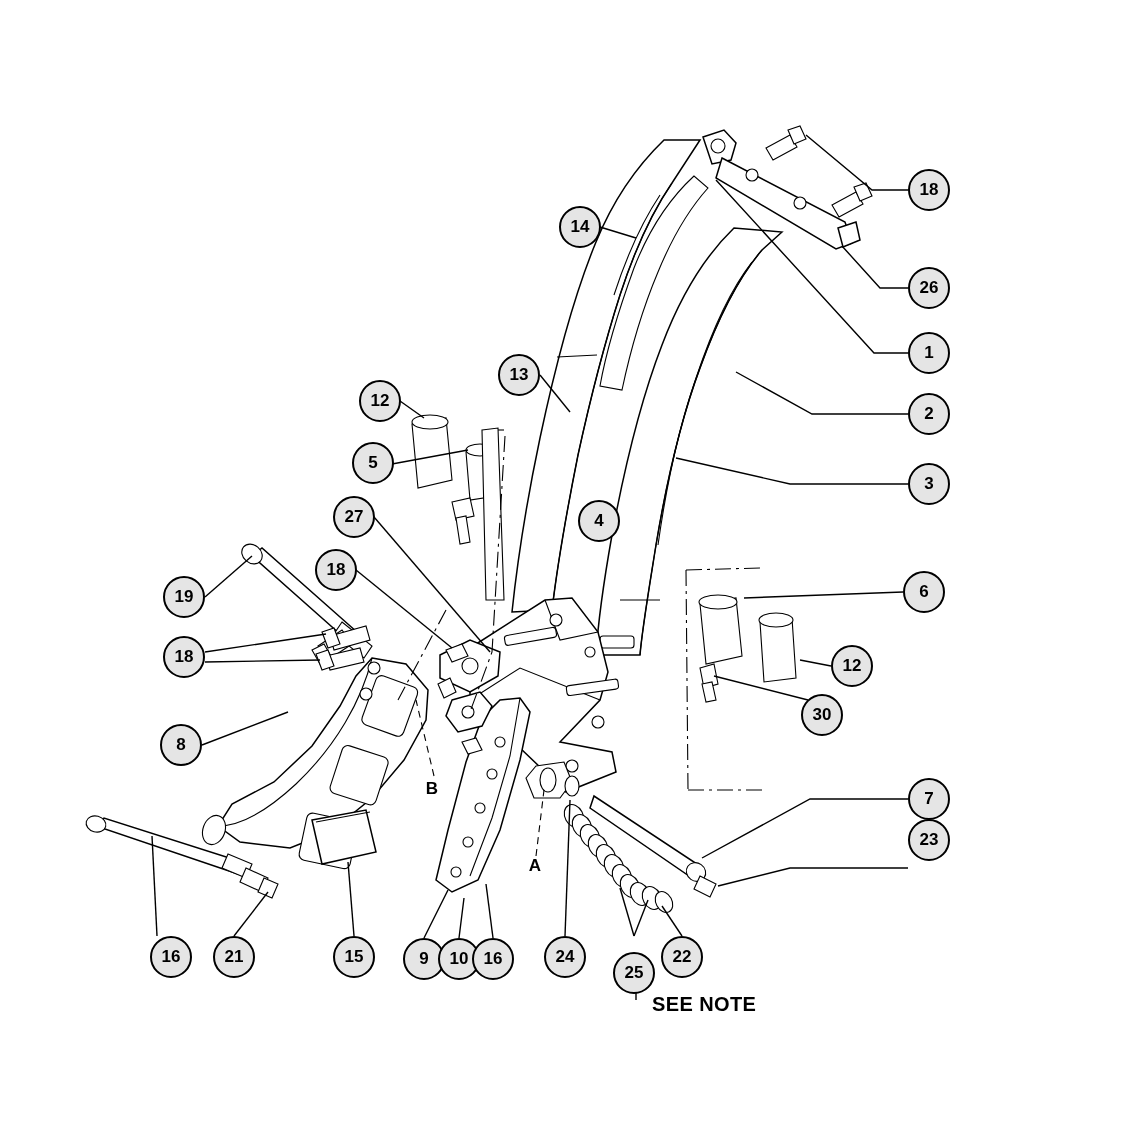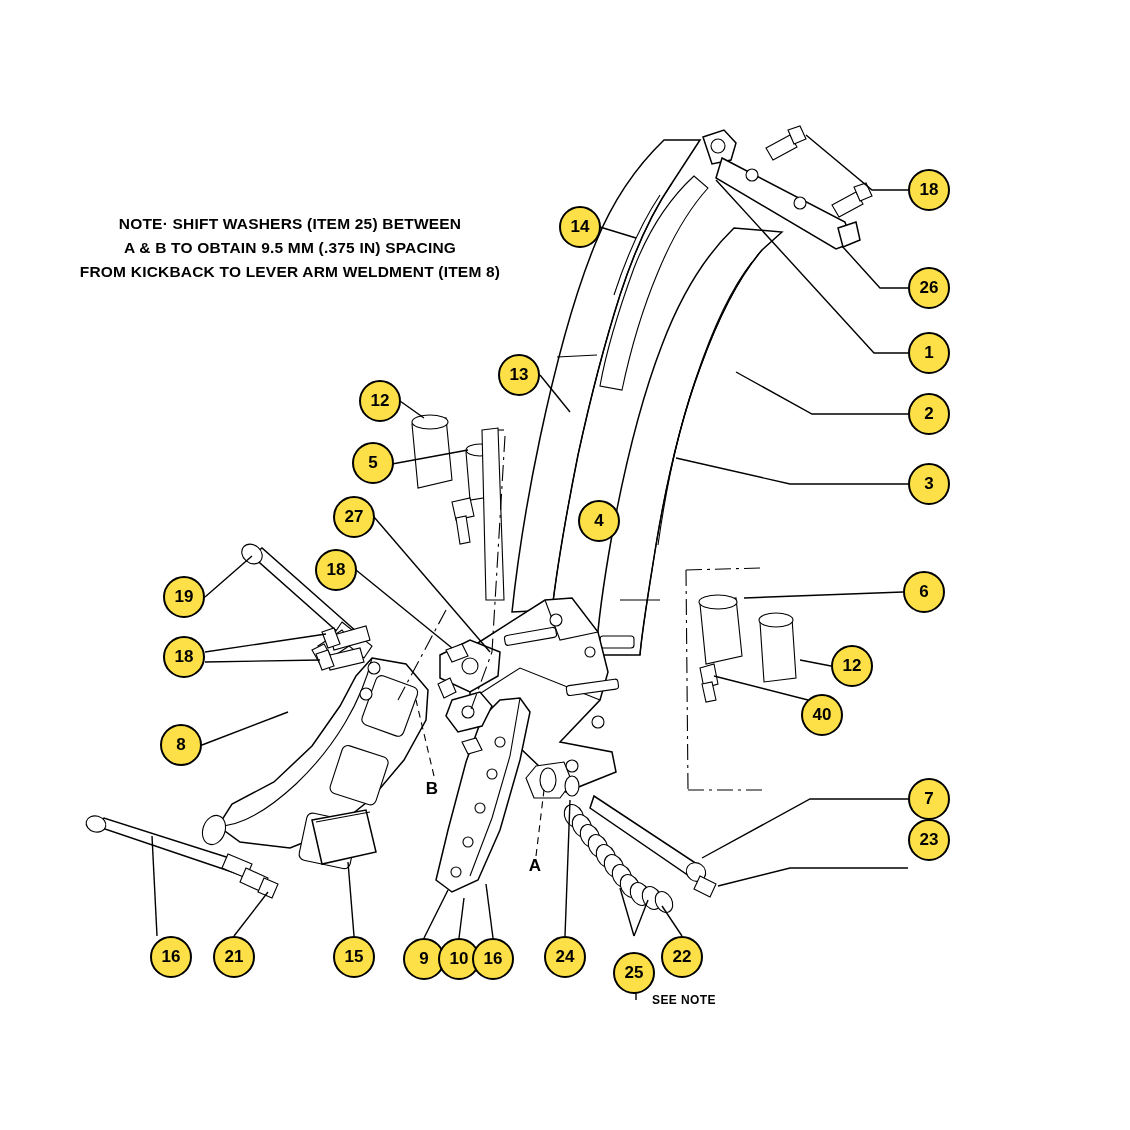--- a/index.html
+++ b/index.html
@@ -32,34 +32,34 @@
     font-weight: bold;
     color: #000000;
     line-height: 1.55;
     letter-spacing: 0.2px;
   }
   .note-line { display: block; white-space: nowrap; }
   .seenote {
     position: absolute;
     left: 652px;
     top: 993px;
-    font-size: 12px;
+    font-size: 20px;
     font-weight: bold;
     letter-spacing: 0.4px;
     color: #000;
   }
   .callout {
     position: absolute;
     width: 42px;
     height: 42px;
     margin-left: -21px;
     margin-top: -21px;
     border: 2.2px solid #000;
     border-radius: 50%;
-    background: #fde047;
+    background: #e5e5e5;
     color: #000;
     font-size: 17px;
     font-weight: bold;
     display: flex;
     align-items: center;
     justify-content: center;
     box-sizing: border-box;
   }
   .marker {
     position: absolute;
@@ -279,37 +279,32 @@
       <path class="ln-lead" d="M459 938 L464 898"></path>
       <path class="ln-lead" d="M493 938 L486 884"></path>
       <path class="ln-lead" d="M565 936 L570 800"></path>
       <path class="ln-lead" d="M634 936 L620 888"></path>
       <path class="ln-lead" d="M634 936 L648 900"></path>
       <path class="ln-lead" d="M682 936 L662 906"></path>
       <path class="ln-lead" d="M636 1000 L636 978 L648 978"></path>
     </g>
   </svg>
 
-  <div class="note">
-    <span class="note-line">NOTE· SHIFT WASHERS (ITEM 25) BETWEEN</span>
-    <span class="note-line">A &amp; B TO OBTAIN 9.5 MM (.375 IN) SPACING</span>
-    <span class="note-line">FROM KICKBACK TO LEVER ARM WELDMENT (ITEM 8)</span>
-  </div>
 
   <div class="seenote">SEE NOTE</div>
 
   <div id="callout-layer">
       <div class="callout" style="left: 929px; top: 190px;">18</div>
       <div class="callout" style="left: 929px; top: 288px;">26</div>
       <div class="callout" style="left: 929px; top: 353px;">1</div>
       <div class="callout" style="left: 929px; top: 414px;">2</div>
       <div class="callout" style="left: 929px; top: 484px;">3</div>
       <div class="callout" style="left: 924px; top: 592px;">6</div>
       <div class="callout" style="left: 852px; top: 666px;">12</div>
-      <div class="callout" style="left: 822px; top: 715px;">40</div>
+      <div class="callout" style="left: 822px; top: 715px;">30</div>
       <div class="callout" style="left: 929px; top: 799px;">7</div>
       <div class="callout" style="left: 929px; top: 840px;">23</div>
       <div class="callout" style="left: 580px; top: 227px;">14</div>
       <div class="callout" style="left: 519px; top: 375px;">13</div>
       <div class="callout" style="left: 599px; top: 521px;">4</div>
       <div class="callout" style="left: 380px; top: 401px;">12</div>
       <div class="callout" style="left: 373px; top: 463px;">5</div>
       <div class="callout" style="left: 354px; top: 517px;">27</div>
       <div class="callout" style="left: 336px; top: 570px;">18</div>
       <div class="callout" style="left: 184px; top: 597px;">19</div>

